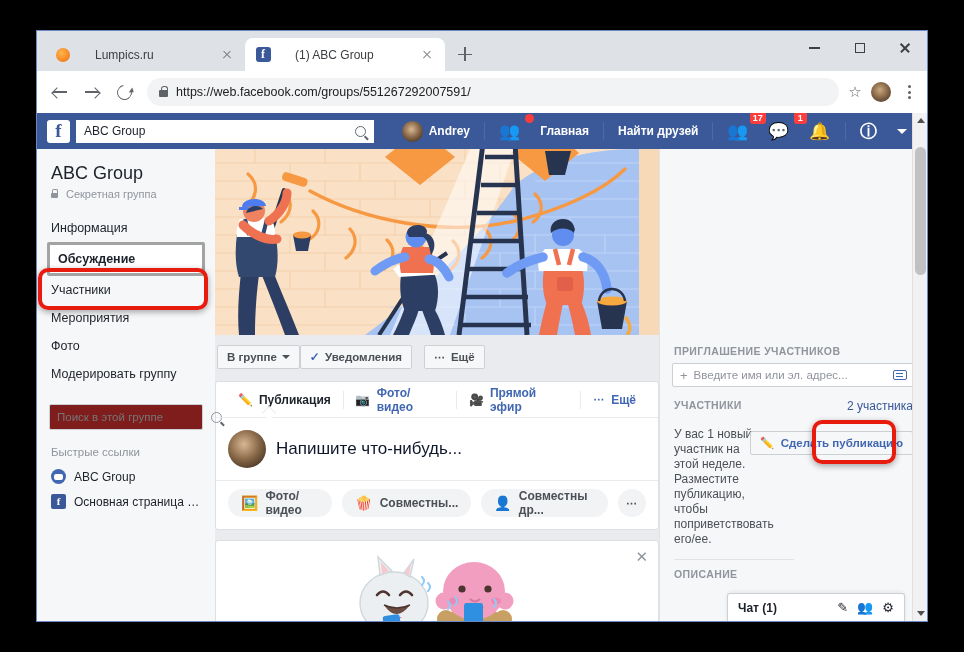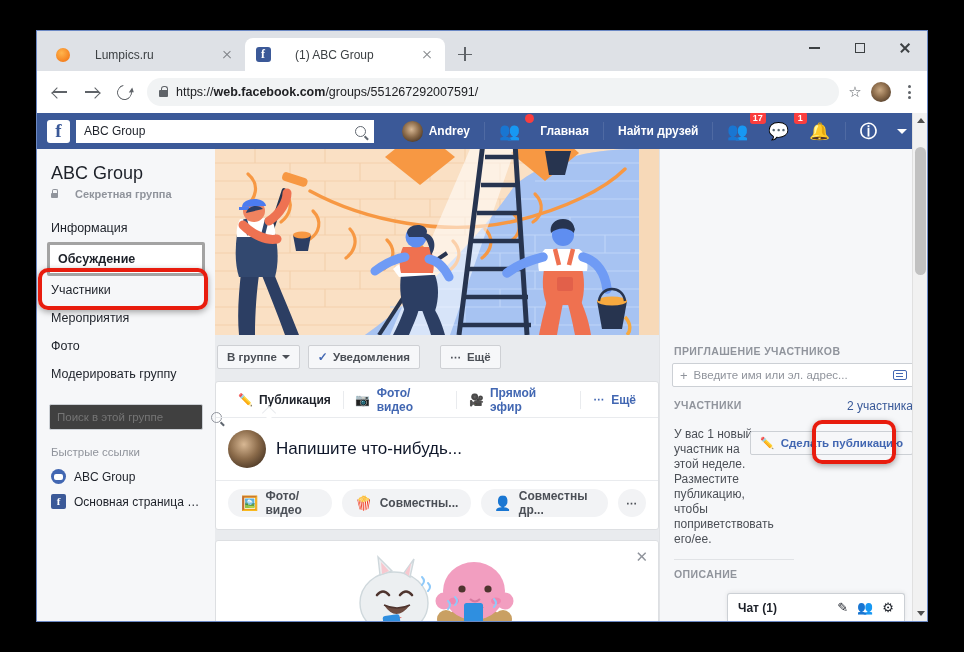--- a/index.html
+++ b/index.html
@@ -77,21 +77,21 @@
   .reload { width: 15px; height: 15px; border: 1.7px solid #5f6368; border-radius: 50%;
     border-top-color: transparent; transform: rotate(35deg); position: relative; }
   .reload::after { content:""; position:absolute; right: -1px; top: -2px; border-left:4px solid #5f6368;
     border-top:3px solid transparent; border-bottom:3px solid transparent;}
   .omnibox { flex: 1; height: 28px; background: #f1f3f4; border-radius: 14px;
     display: flex; align-items: center; padding: 0 12px; gap: 8px; margin: 0 6px; }
   .lock { width: 9px; height: 7px; background: #5f6368; border-radius: 1px; position: relative; margin-top:3px; flex:0 0 9px;}
   .lock::before { content:""; position:absolute; left: 1.7px; top: -4.2px; width: 5.5px; height: 5px;
     border: 1.5px solid #5f6368; border-bottom: none; border-radius: 3px 3px 0 0; }
   .url { font-size: 12.5px; color: #202124; white-space: nowrap; }
-  .url b { font-weight: bold; }
+  .url b { font-weight: normal; }
   .star { width: 16px; height: 16px; color:#5f6368; font-size: 15px; line-height:16px; text-align:center;}
   .profile-pic { width: 20px; height: 20px; border-radius: 50%; margin: 0 6px;
     background: radial-gradient(circle at 45% 40%, #c9a882 0%, #8b6b4a 45%, #3a2a1e 100%); }
   .kebab { width: 20px; height: 20px; display:flex; flex-direction:column; align-items:center;
     justify-content:center; gap:2.3px; }
   .kebab i { width: 3px; height: 3px; border-radius: 50%; background: #5f6368; display:block;}
 
   
   .fbpage { position: relative; height: 508px; background: #e9ebee; overflow: hidden; }
 
@@ -123,47 +123,47 @@
   .glyph.big { font-size: 17px; }
   .caret { width:0; height:0; border-left:5px solid transparent; border-right:5px solid transparent;
     border-top: 5px solid #fff; }
 
   
   .fbbody { display: flex; height: 472px; background: #e9ebee; }
 
   
   .lcol { width: 178px; background: #f6f7f9; padding: 14px 0 0 0; position: relative; flex:0 0 178px;}
   .grpname { font-size: 18px; color: #1d2129; padding: 0 14px; font-weight: normal; }
-  .grpsub { font-size: 11px; color: #90949c; padding: 4px 14px 0; display:flex; align-items:center; gap:17px;font-weight:bold;}
+  .grpsub { font-size: 11px; color: #90949c; padding: 4px 14px 0; display:flex; align-items:center; gap:8px;}
   .lock-sm { width: 7px; height: 5.5px; background: #90949c; border-radius: 1px; position: relative; margin-top:3px;}
   .lock-sm::before { content:""; position:absolute; left: 1.2px; top: -3.3px; width: 4.2px; height: 4px;
     border: 1.2px solid #90949c; border-bottom: none; border-radius: 2px 2px 0 0; }
   .lnav { margin-top: 14px; }
   .lnav-item { font-size: 12.5px; color: #1d2129; padding: 7px 14px; }
   .lnav-item.active { background: #fff; font-weight: bold; margin: 0 10px; padding: 7px 8px;
     border-radius: 2px; border: 3px solid #a3a3a3; }
-  .lsearch { margin: 16px 12px 0; height: 26px; background: #404040; border: 1px solid #ccd0d5;
+  .lsearch { margin: 16px 12px 0; height: 26px; background: #7f1d1d; border: 1px solid #ccd0d5;
     border-radius: 2px; display: flex; align-items: center; padding: 0 7px; }
   .lsearch input { border: none; outline: none; flex: 1; font-size: 11.5px; color: #90949c;
     font-family: "Liberation Sans", sans-serif; background: transparent;}
   .qtitle { font-size: 11.5px; color: #90949c; padding: 16px 14px 6px; }
   .qlink { display: flex; align-items: center; gap: 8px; padding: 5px 14px; font-size: 12px; color: #1d2129; }
   .qico { width: 15px; height: 15px; border-radius: 50%; background: #4267b2; flex: 0 0 15px;
     position: relative; }
   .qico.sq { border-radius: 2px; background: #3b5998; color:#fff; font-size:11px;
     font-family:"Liberation Serif",serif; font-weight:bold; text-align:center; line-height:15px;}
   .qico.grp::before { content:""; position:absolute; left:3px; top:5px; width:9px; height:6px;
     background:#fff; border-radius:2px;}
   .qtext { white-space: nowrap; overflow: hidden; text-overflow: ellipsis; }
 
   
   .ccol { flex: 1; background: #e9ebee; overflow: hidden; }
   .cover { height: 186px; position: relative; overflow: hidden; background: #f7d9b8; }
 
-  .btnrow { padding: 10px 2px 0 2px; display: flex; gap: 8px; }
+  .btnrow { padding: 10px 2px 0 2px; display: flex; }
   .fbtn { background: #f6f7f9; border: 1px solid #ced0d4; border-radius: 2px; height: 24px;
     display: flex; align-items: center; gap: 5px; padding: 0 9px; font-size: 11.5px;
     color: #4b4f56; font-weight: bold; }
   .chk { color: #4267b2; font-size: 12px; font-weight: bold; }
   .dots { letter-spacing: 1px; color: #4b4f56; font-size: 11px; }
   .tri { width:0;height:0;border-left:4px solid transparent;border-right:4px solid transparent;
     border-top:4px solid #4b4f56;}
 
   .card { background: #fff; border: 1px solid #dddfe2; border-radius: 3px; margin-top: 12px; }
   .composer-tabs { display: flex; align-items: center; height: 36px; padding: 0 10px;

